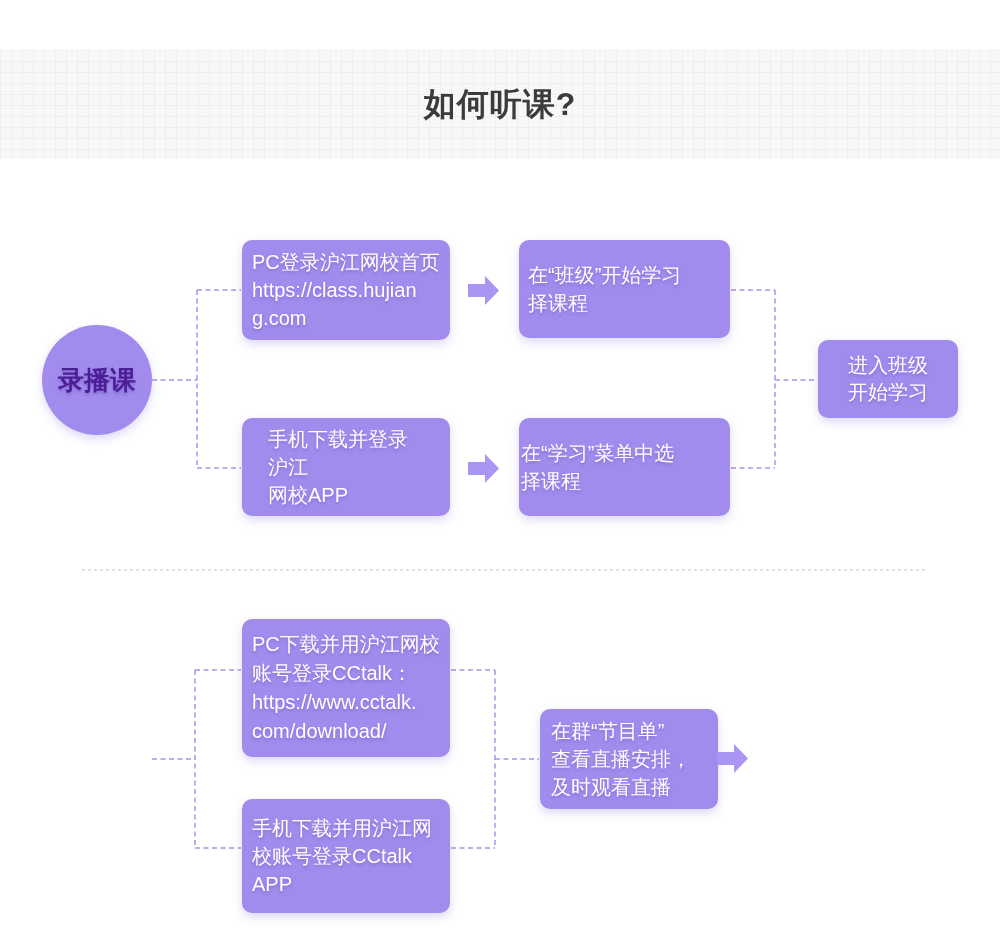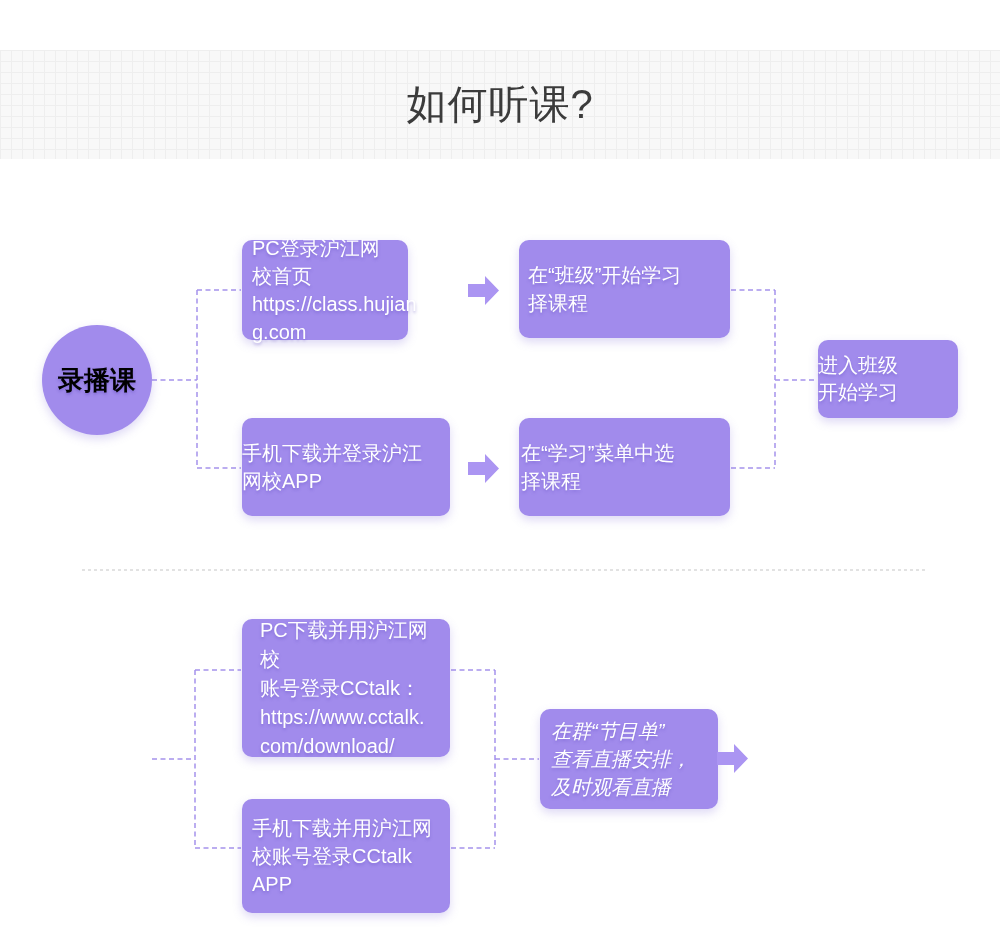--- a/index.html
+++ b/index.html
@@ -12,43 +12,43 @@
   .grid-band{
     position:absolute;left:0;top:50px;width:1000px;height:109px;
     background-color:#f8f8f8;
     background-image:
       linear-gradient(to right,#eeeeee 1px,transparent 1px),
       linear-gradient(to bottom,#eeeeee 1px,transparent 1px);
     background-size:11px 11px;
     display:flex;align-items:center;justify-content:center;
   }
   .page-title{
-    font-size:40px;font-weight:400;color:var(--title-color,#3b3b3b);
+    font-size:32px;font-weight:700;color:var(--title-color,#3b3b3b);
     letter-spacing:1px;
   }
   
   .circle{
     position:absolute;width:110px;height:110px;border-radius:50%;
     background:var(--node,#a18bec);
     display:flex;align-items:center;justify-content:center;
-    color:#000000;font-size:26px;font-weight:700;
+    color:#4c1d95;font-size:26px;font-weight:700;
     text-shadow:0 2px 3px rgba(96,74,189,.45);
     box-shadow:0 4px 10px rgba(125,103,216,.25);
   }
   .box{
     position:absolute;border-radius:10px;
     background:var(--node,#a18bec);
     color:#fff;font-size:20px;line-height:28px;font-weight:400;
     display:flex;flex-direction:column;justify-content:center;
     white-space:pre-line;text-align:left;
     text-shadow:0 2px 3px rgba(96,74,189,.4);
     box-shadow:0 4px 10px rgba(125,103,216,.25);
     box-sizing:border-box;
   }
-  .box.center{text-align:left;}
+  .box.center{text-align:center;}
   svg.overlay{position:absolute;left:0;top:0;pointer-events:none;}
   .arrow-icon{position:absolute;width:31px;height:29px;}
 </style>
 </head>
 <body>
 
 <div id="page">
 
   <div class="grid-band">
     <div class="page-title">如何听课?</div>
@@ -59,55 +59,55 @@
     <path d="M731,290 H775 M775,290 V468 M731,468 H775 M775,380 H817" fill="none" stroke="#a592ec" stroke-width="1.5" stroke-dasharray="5 3.5"></path>
     <path d="M82,570 H925" fill="none" stroke="#d9d9d9" stroke-width="1.3" stroke-dasharray="3 3"></path>
     <path d="M152,759 H195 M195,670 V848 M195,670 H241 M195,848 H241" fill="none" stroke="#a592ec" stroke-width="1.5" stroke-dasharray="5 3.5"></path>
     <path d="M451,670 H495 M495,670 V848 M451,848 H495 M495,759 H539" fill="none" stroke="#a592ec" stroke-width="1.5" stroke-dasharray="5 3.5"></path>
   </svg>
 
   <div class="circle" style="left:42px;top:325px;">
     <span>录播课</span>
   </div>
 
-  <div class="box" style="left:242px;top:240px;width:166px;height:100px;padding:0 10px;">PC登录沪江网校首页
+  <div class="box" style="left:242px;top:240px;width:208px;height:100px;padding:0 10px;">PC登录沪江网校首页
 https://class.hujian
 g.com</div>
 
-  <div class="box" style="left:242px;top:418px;width:208px;height:98px;padding:0 0;">手机下载并登录沪江
+  <div class="box" style="left:242px;top:418px;width:208px;height:98px;padding:0 26px;">手机下载并登录沪江
 网校APP</div>
 
   <svg class="arrow-icon" style="left:468px;top:276px;" viewBox="0 0 31 29">
     <path d="M0,8 H17 V0 L31,14.5 L17,29 V21 H0 Z" fill="#ab95f2"></path>
   </svg>
 
   <svg class="arrow-icon" style="left:468px;top:454px;" viewBox="0 0 31 29">
     <path d="M0,8 H17 V0 L31,14.5 L17,29 V21 H0 Z" fill="#ab95f2"></path>
   </svg>
 
   <div class="box" style="left:519px;top:240px;width:211px;height:98px;padding:0 9px;">在“班级”开始学习
 择课程</div>
 
   <div class="box" style="left:519px;top:418px;width:211px;height:98px;padding:0 2px;">在“学习”菜单中选
 择课程</div>
 
   <div class="box center" style="left:818px;top:340px;width:140px;height:78px;line-height:27px;">进入班级
 开始学习</div>
 
 
-  <div class="box" style="left:242px;top:619px;width:208px;height:138px;padding:0 18px;line-height:29px;">PC下载并用沪江网校
+  <div class="box" style="left:242px;top:619px;width:208px;height:138px;padding:0 10px;line-height:29px;">PC下载并用沪江网校
 账号登录CCtalk：
 https://www.cctalk.
 com/download/</div>
 
   <div class="box" style="left:242px;top:799px;width:208px;height:114px;padding:16px 10px;">手机下载并用沪江网
 校账号登录CCtalk
 APP</div>
 
-  <div class="box" style="left:540px;top:709px;width:178px;height:100px;padding:0 11px;font-style:italic;">在群“节目单”
+  <div class="box" style="left:540px;top:709px;width:178px;height:100px;padding:0 11px;">在群“节目单”
 查看直播安排，
 及时观看直播</div>
 
   <svg class="arrow-icon" style="left:717px;top:744px;" viewBox="0 0 31 29">
     <path d="M0,8 H17 V0 L31,14.5 L17,29 V21 H0 Z" fill="#ab95f2"></path>
   </svg>
 
 
 </div>
 

